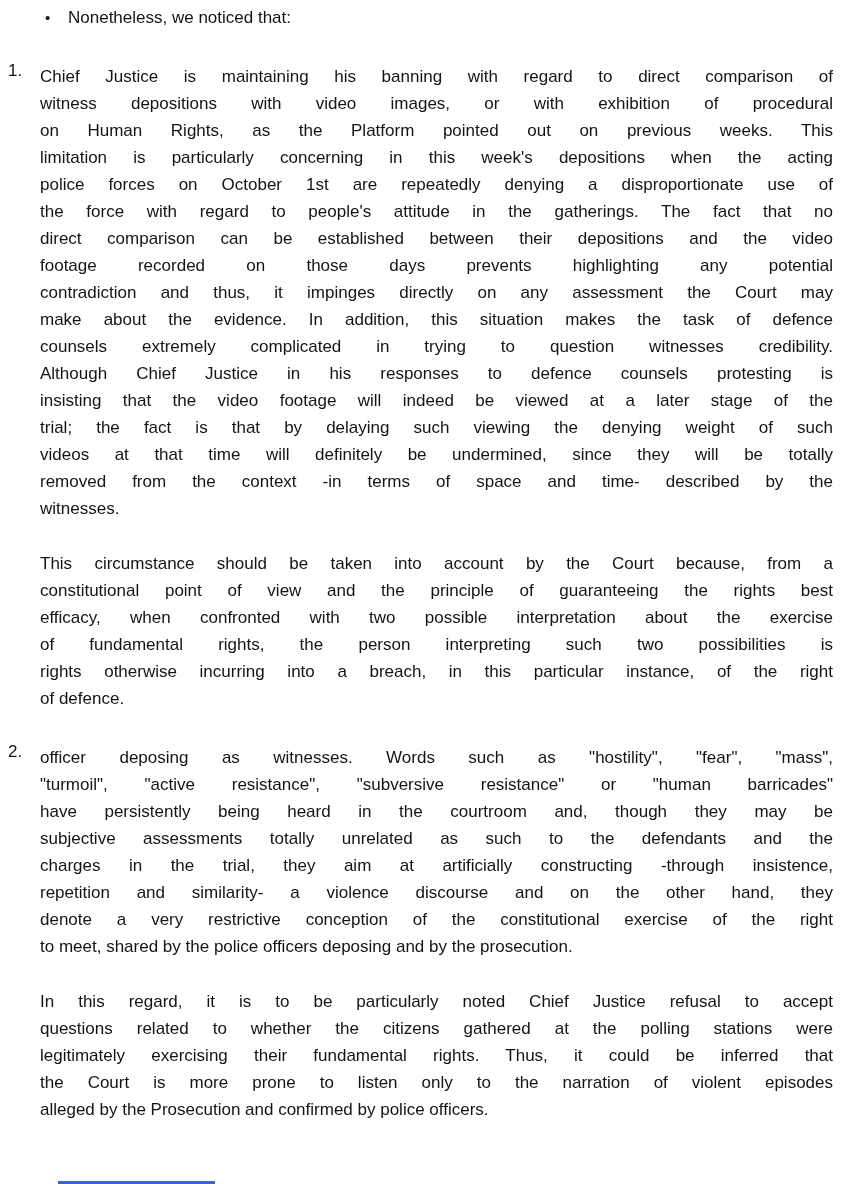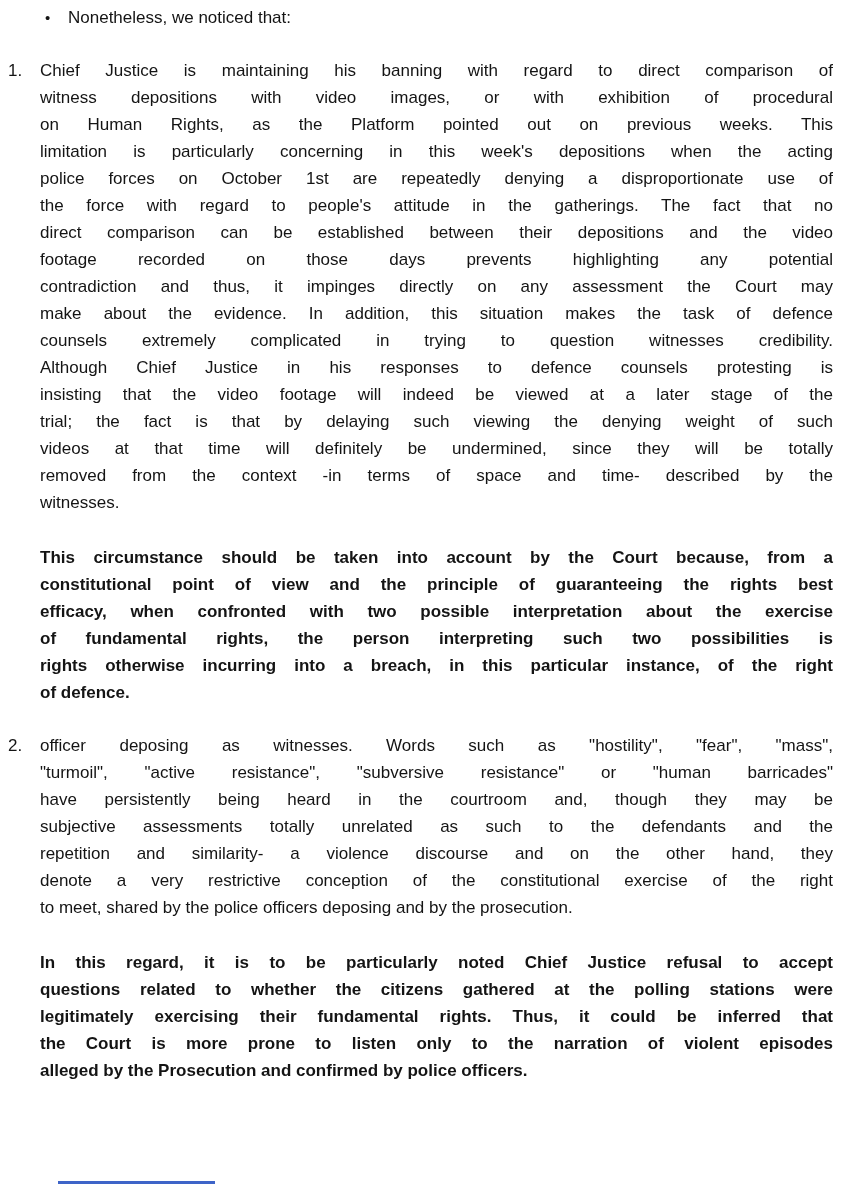--- a/index.html
+++ b/index.html
@@ -34,25 +34,24 @@
   }
   .num {
     flex: none;
     width: 32px;
   }
   .item-body {
     flex: 1 1 auto;
     min-width: 0;
   }
   .para {
-    margin: 0 0 28px 0;
+    margin: 6px 0 28px 0;
   }
   .para:last-child {
     margin-bottom: 0;
-    font-weight: bold;
   }
   .line {
     text-align: justify;
     text-align-last: justify;
     white-space: nowrap;
   }
   .line.last {
     text-align-last: left;
   }
   .link-fragment {
@@ -108,20 +107,21 @@
         </div>
       </div>
       <div class="list-item">
         <div class="num">2.</div>
         <div class="item-body">
           <div class="para">
             <div class="line">officer deposing as witnesses. Words such as "hostility", "fear", "mass",</div>
             <div class="line">"turmoil", "active resistance", "subversive resistance" or "human barricades"</div>
             <div class="line">have persistently being heard in the courtroom and, though they may be</div>
             <div class="line">subjective assessments totally unrelated as such to the defendants and the</div>
+            <div class="line">charges in the trial, they aim  at artificially constructing -through insistence,</div>
             <div class="line">repetition and similarity- a violence discourse and on the other hand, they</div>
             <div class="line">denote a very restrictive conception of the constitutional exercise of the right</div>
             <div class="line last">to meet, shared by the  police officers deposing and by the prosecution.</div>
           </div>
           <div class="para">
             <div class="line">In this regard, it is to be particularly noted Chief Justice refusal to accept</div>
             <div class="line">questions related to whether the citizens gathered at the polling stations were</div>
             <div class="line">legitimately exercising their fundamental rights. Thus, it could be inferred that</div>
             <div class="line">the Court is more prone  to listen only to the narration of violent episodes</div>
             <div class="line last">alleged by the Prosecution and  confirmed by police officers.</div>

